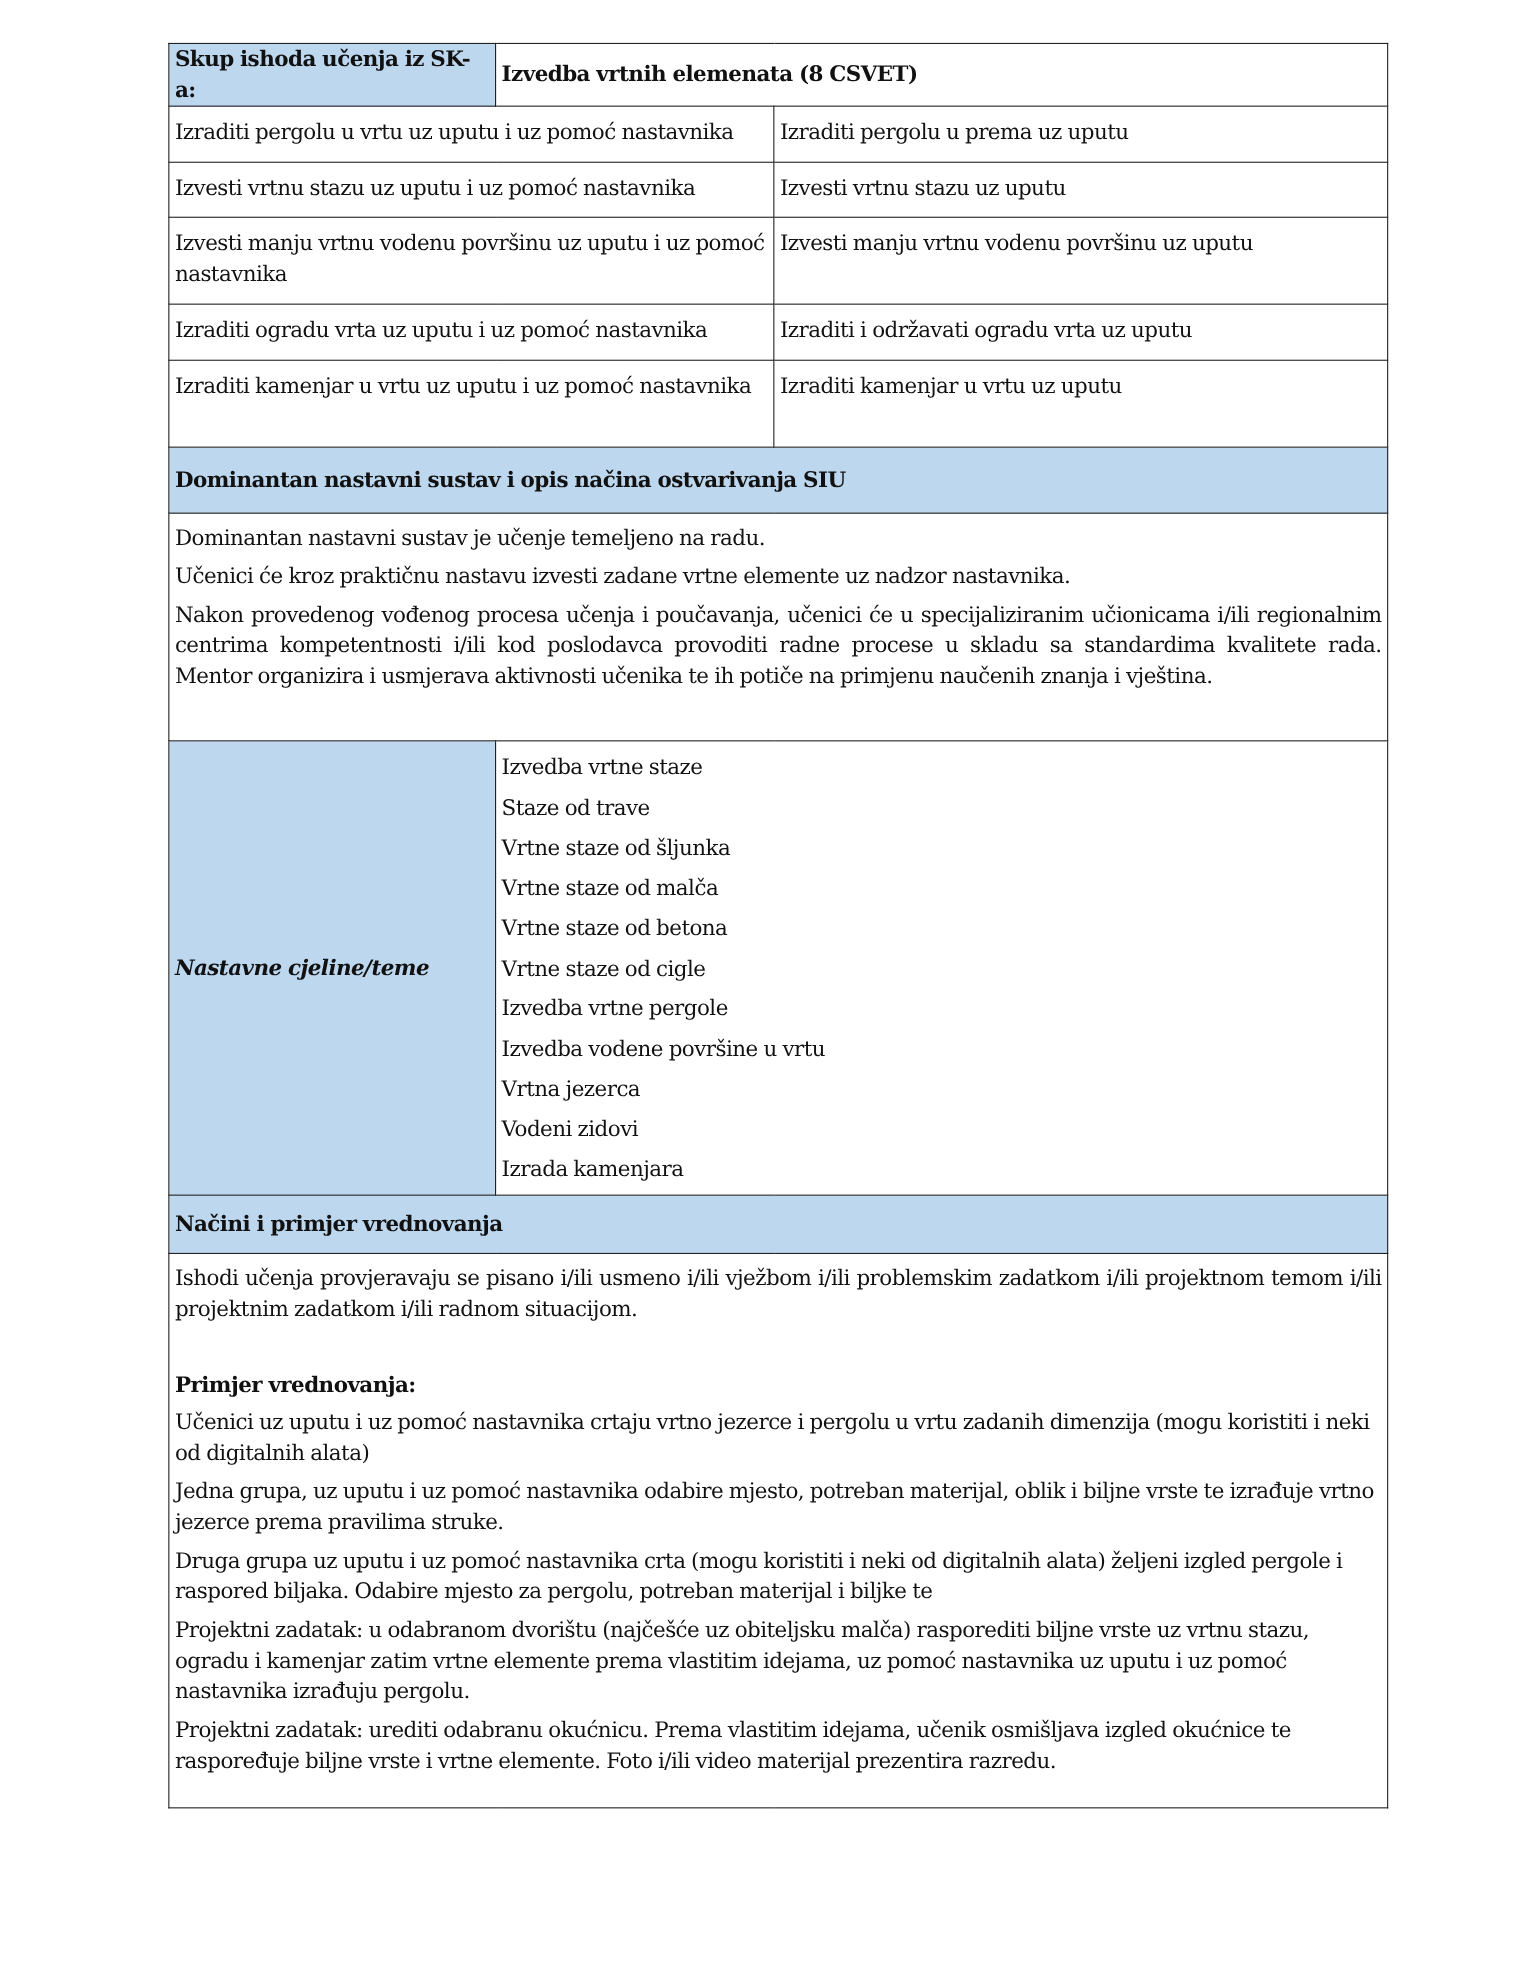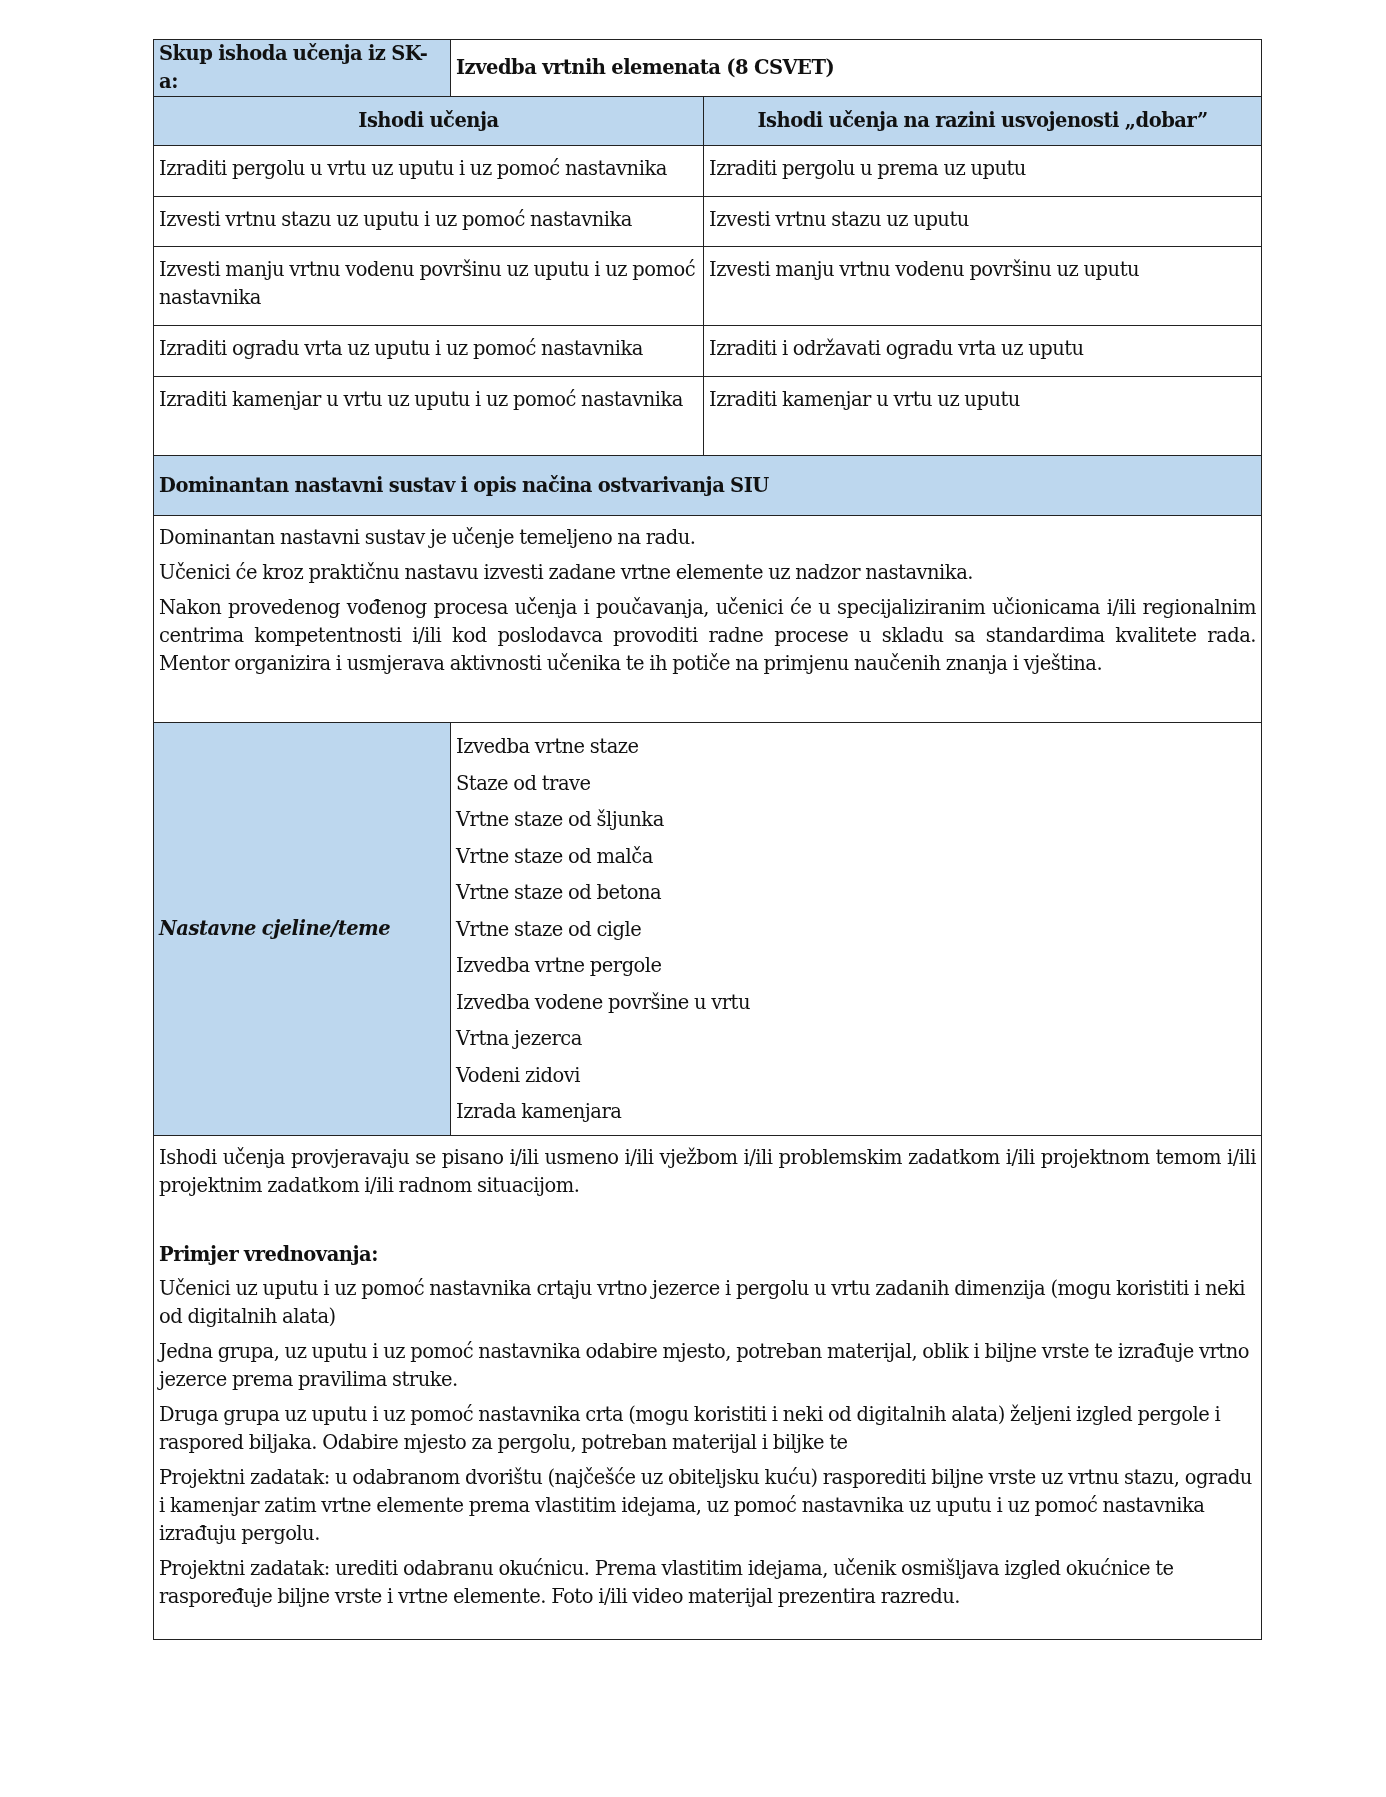--- a/index.html
+++ b/index.html
@@ -72,24 +72,20 @@
       <col style="width:253px">
       <col style="width:558px">
     </colgroup>
 
     <tbody>
         <tr class="r-skup">
       <td class="blue bold" style="background: rgb(189, 215, 238);">Skup ishoda učenja iz SK-a:</td>
       <td colspan="2" class="bold">Izvedba vrtnih elemenata (8 CSVET)</td>
     </tr>
 
-    <tr class="r-head">
-      <td colspan="2" class="blue bold center" style="background: rgb(189, 215, 238);">Ishodi učenja</td>
-      <td class="blue bold center" style="background: rgb(189, 215, 238);">Ishodi učenja na razini usvojenosti „dobar”</td>
-    </tr>
 
     <tr class="r-out1">
       <td colspan="2">
             <div class="cell-text">Izraditi pergolu u vrtu uz uputu i uz pomoć nastavnika</div>
           </td>
       <td>
             <div class="cell-text">Izraditi pergolu u prema uz uputu</div>
           </td>
     </tr>
     <tr class="r-out2">
@@ -149,28 +145,31 @@
           <li>Vrtne staze od cigle</li>
           <li>Izvedba vrtne pergole</li>
           <li>Izvedba vodene površine u vrtu</li>
           <li>Vrtna jezerca</li>
           <li>Vodeni zidovi</li>
           <li>Izrada kamenjara</li>
         </ul>
       </td>
     </tr>
 
+    <tr class="r-nacinhead">
+      <td colspan="3" class="blue bold" style="background: rgb(189, 215, 238);">Načini i primjer vrednovanja</td>
+    </tr>
 
     <tr class="r-nacinbody">
       <td colspan="3">
         <p class="para justify">Ishodi učenja provjeravaju se pisano i/ili usmeno i/ili vježbom i/ili problemskim zadatkom i/ili projektnom temom i/ili projektnim zadatkom i/ili radnom situacijom.</p>
         <div class="gap"></div>
         <p class="subhead">Primjer vrednovanja:</p>
         <p class="para">Učenici uz uputu i uz pomoć nastavnika crtaju vrtno jezerce i pergolu u vrtu zadanih dimenzija (mogu koristiti i neki od digitalnih alata)</p>
         <p class="para">Jedna grupa, uz uputu i uz pomoć nastavnika odabire mjesto, potreban materijal, oblik i biljne vrste te izrađuje vrtno jezerce prema pravilima struke.</p>
         <p class="para">Druga grupa uz uputu i uz pomoć nastavnika crta (mogu koristiti i neki od digitalnih alata) željeni izgled pergole i raspored biljaka. Odabire mjesto za pergolu, potreban materijal i biljke te</p>
-        <p class="para">Projektni zadatak: u odabranom dvorištu (najčešće uz obiteljsku kuću) rasporediti biljne vrste uz vrtnu stazu, ogradu i kamenjar zatim vrtne elemente prema vlastitim idejama, uz pomoć nastavnika uz uputu i uz pomoć nastavnika izrađuju pergolu.</p>
+        <p class="para">Projektni zadatak: u odabranom dvorištu (najčešće uz obiteljsku malča) rasporediti biljne vrste uz vrtnu stazu, ogradu i kamenjar zatim vrtne elemente prema vlastitim idejama, uz pomoć nastavnika uz uputu i uz pomoć nastavnika izrađuju pergolu.</p>
         <p class="para">Projektni zadatak: urediti odabranu okućnicu. Prema vlastitim idejama, učenik osmišljava izgled okućnice te raspoređuje biljne vrste i vrtne elemente. Foto i/ili video materijal prezentira razredu.</p>
       </td>
     </tr>
   </tbody>
     </table>
 </div>
 
 </body></html>

